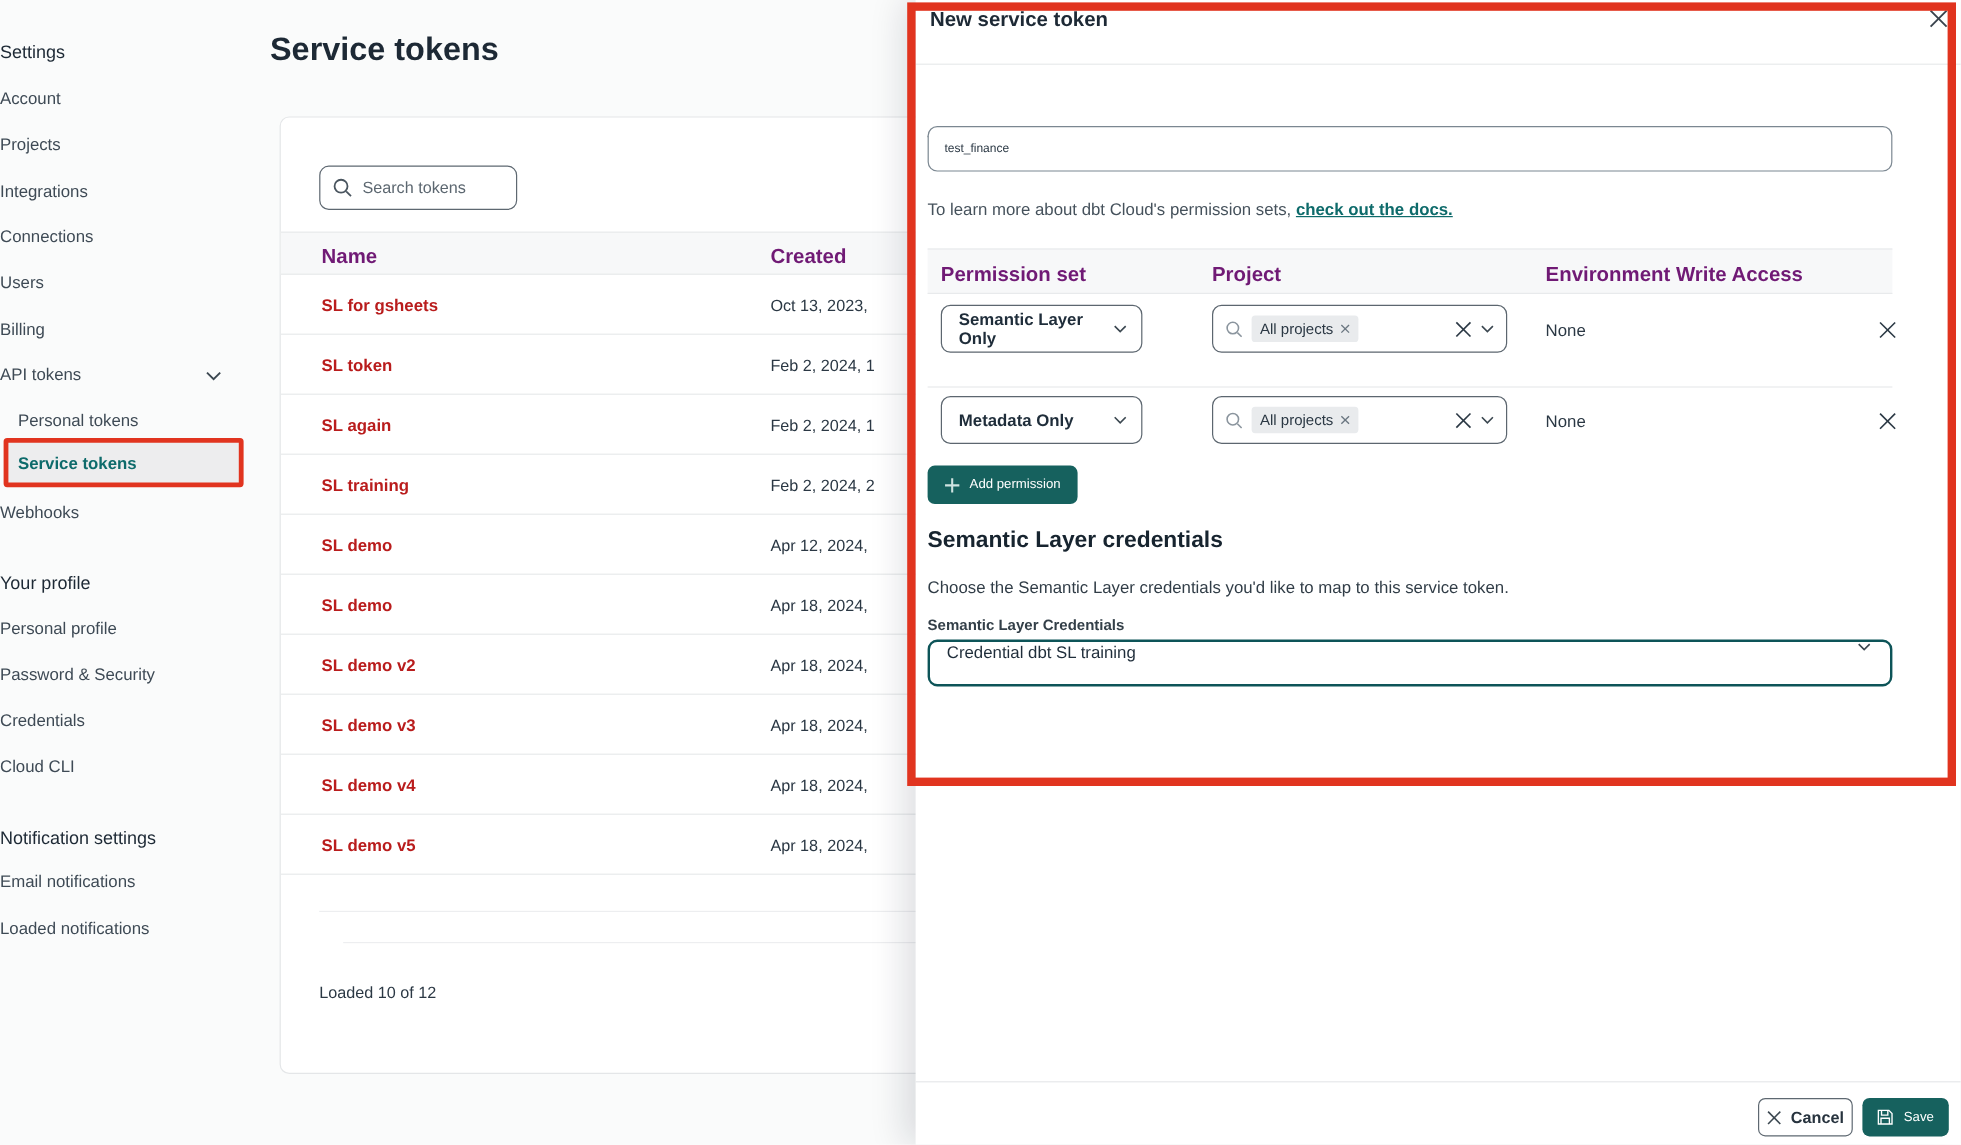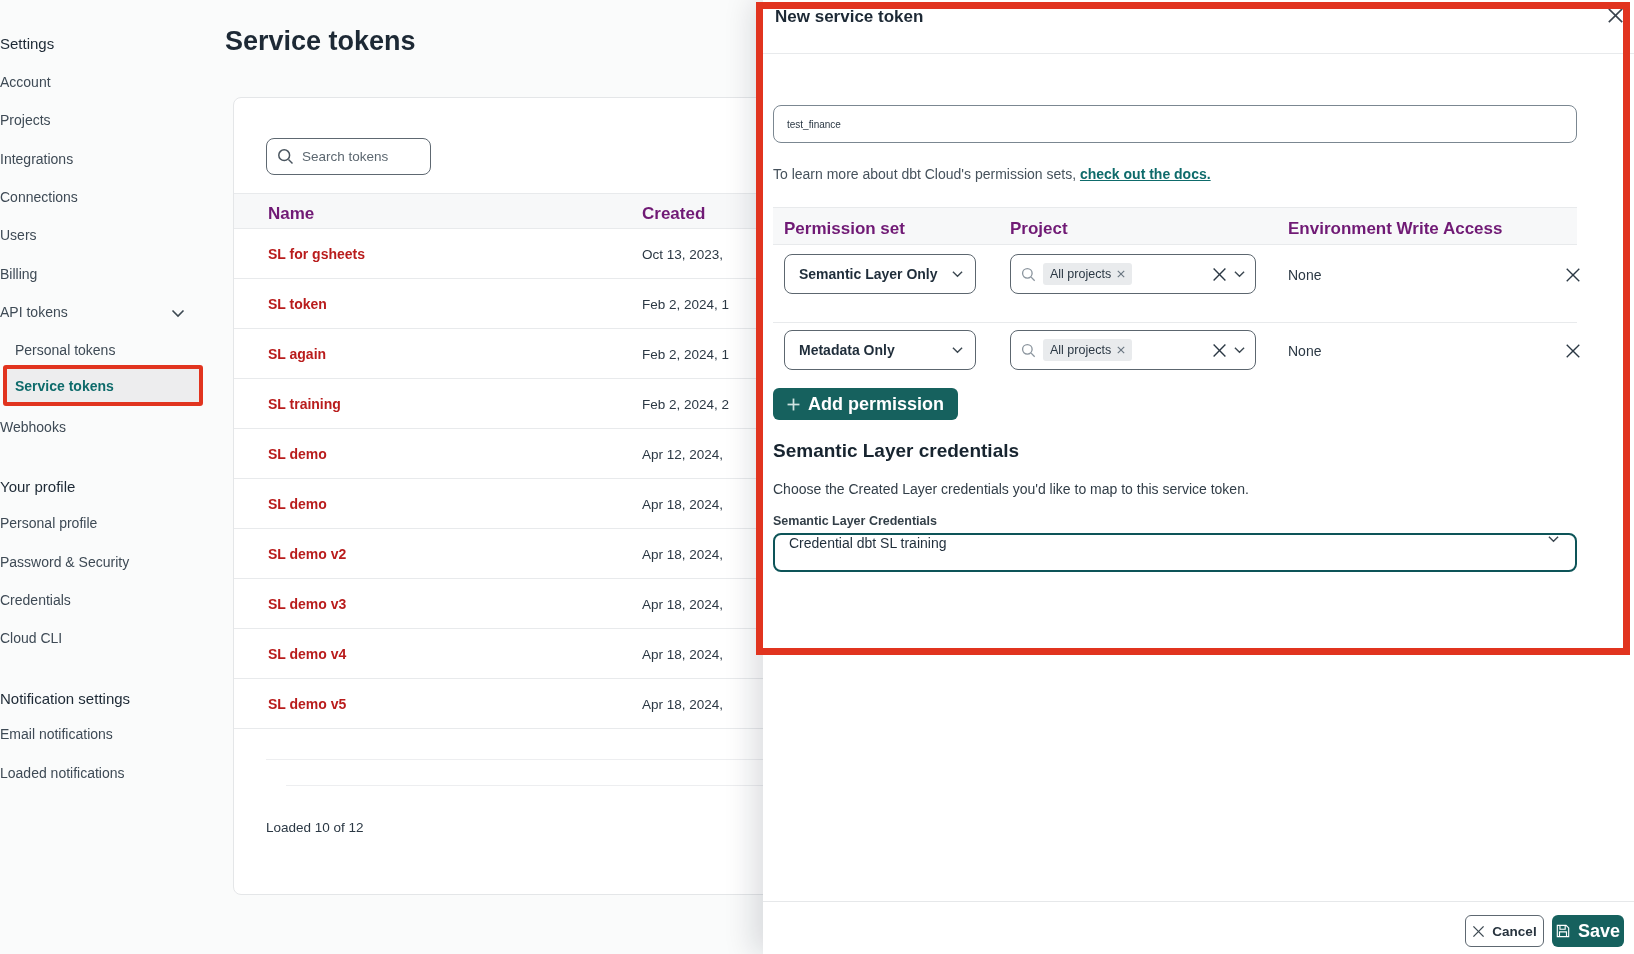--- a/index.html
+++ b/index.html
@@ -72,35 +72,35 @@
 
   .perm-head {
     position:absolute; left:10px; top:207px; width:804px; height:38px;
     background:#f7f8f9; border-top:1px solid #e8eaec; border-bottom:1px solid #e8eaec;
   }
   .perm-head .th { top:11px; }
   .select {
     border:1px solid #5c666f; border-radius:8px; background:#fff;
     display:flex; align-items:center; height:40px; cursor:pointer;
   }
-  .perm-select { position:absolute; left:21px; width:192px; padding:0 12px 0 14px; }
+  .perm-select { position:absolute; left:21px; width:168px; padding:0 12px 0 14px; }
   .perm-select .label { font-size:14px; font-weight:600; color:#1f2d3a; flex:1; }
   .proj-combo { position:absolute; left:247px; width:246px; padding:0 10px; gap:7px; }
   .chip {
     background:#e9ebed; border-radius:3px; height:22px; display:flex; align-items:center;
     gap:6px; padding:0 7px; font-size:12.5px; color:#2b3844; white-space:nowrap;
   }
   .combo-clear { margin-left:auto; color:#2b3844; display:flex; cursor:pointer; }
   .none-val { position:absolute; left:525px; font-size:14px; color:#2b3844; }
   .row-x { position:absolute; left:802px; color:#2b3844; cursor:pointer; }
   .perm-div { position:absolute; left:10px; top:322px; width:804px; height:1px; background:#e8eaec; }
 
   .btn-teal {
     background:#16615e; color:#fff; border:none; border-radius:6px;
-    font-size:18px; font-weight:700; font-family:"Liberation Sans", sans-serif;
+    font-size:11px; font-weight:400; font-family:"Liberation Sans", sans-serif;
     display:inline-flex; align-items:center; gap:8px; cursor:pointer;
   }
   .add-perm { position:absolute; left:10px; top:388px; height:32px; padding:0 14px; }
 
   .sl-heading { position:absolute; left:10px; top:440px; font-size:19px; font-weight:700; color:#17242f; }
   .sl-desc { position:absolute; left:10px; top:481px; font-size:14px; color:#313d47; }
   .cred-select {
     position:absolute; left:10px; top:533px; width:804px; height:39px;
     border:2px solid #0d5458; border-radius:8px; background:#fff;
     display:flex; align-items:flex-start; padding:0 16px 0 14px; cursor:pointer;
@@ -339,21 +339,21 @@
 
   <button class="btn-teal add-perm">
     <svg width="13" height="13" viewBox="0 0 12 12">
         <line x1="6" y1="0.5" x2="6" y2="11.5" stroke="#cfe3e1" stroke-width="1.6"></line>
         <line x1="0.5" y1="6" x2="11.5" y2="6" stroke="#cfe3e1" stroke-width="1.6"></line>
       </svg>
     <span>Add permission</span>
   </button>
 
   <h2 class="sl-heading">Semantic Layer credentials</h2>
-  <p class="sl-desc">Choose the Created Layer credentials you'd like to map to this service token.</p>
+  <p class="sl-desc">Choose the Semantic Layer credentials you'd like to map to this service token.</p>
   <div class="field-label" style="left:10px; top:514px;">Semantic Layer Credentials</div>
 
   <div class="cred-select">
     <span class="label">Credential dbt SL training</span>
     <span>
         <svg width="11" height="8" viewBox="0 0 12 8">
           <polyline points="1,1.5 6,6.5 11,1.5" fill="none" stroke="#3c4851" stroke-width="1.5"></polyline>
         </svg>
       </span>
   </div>

